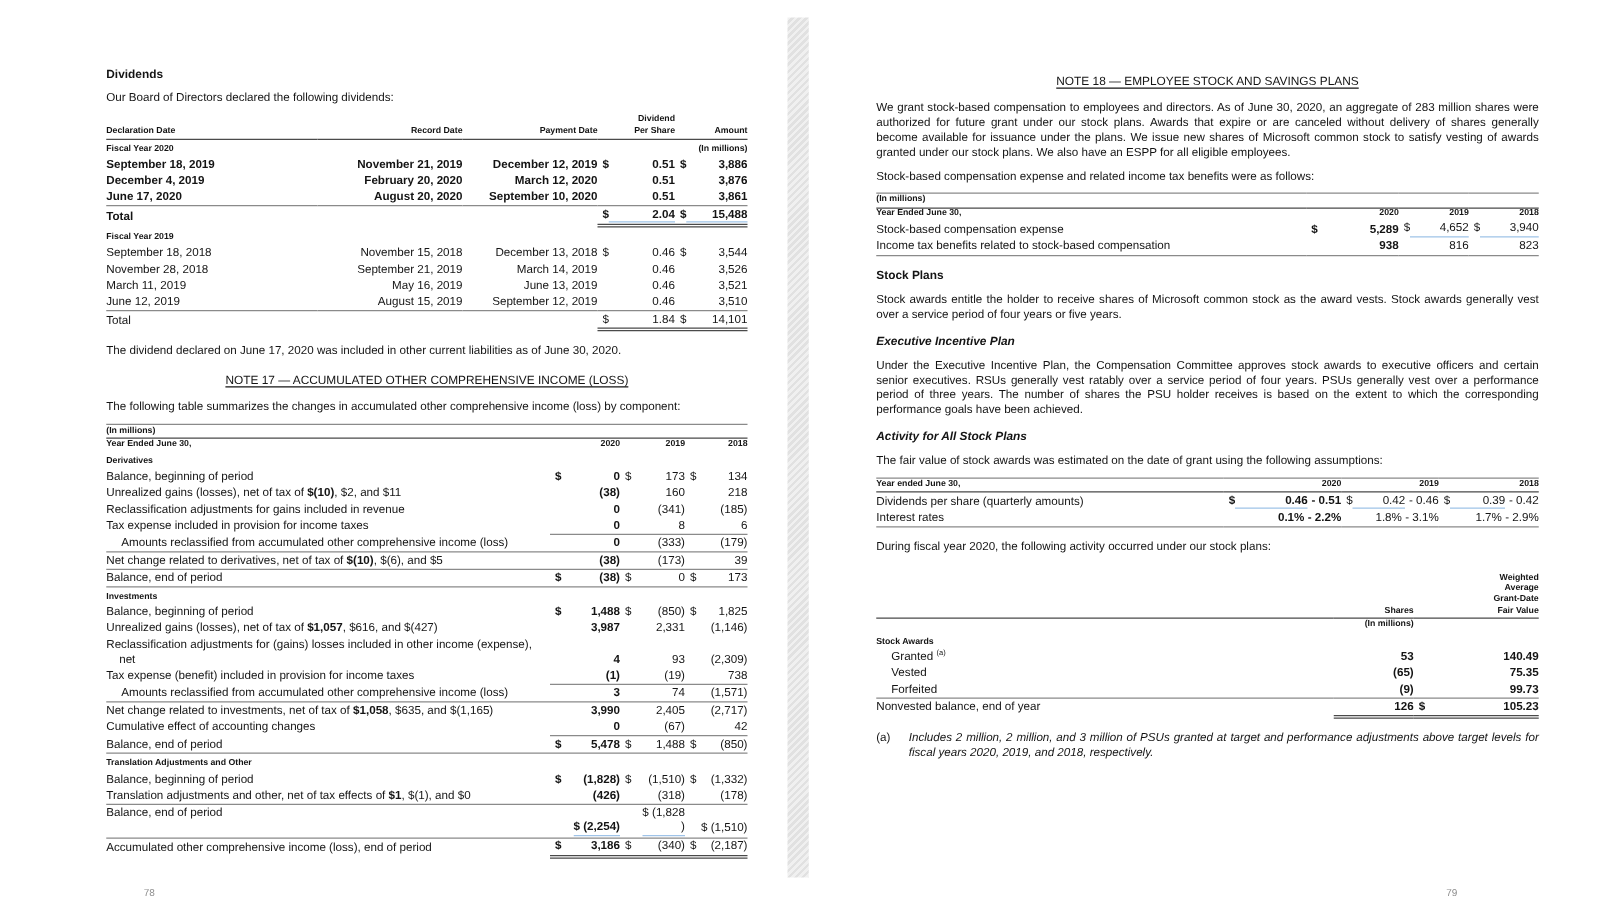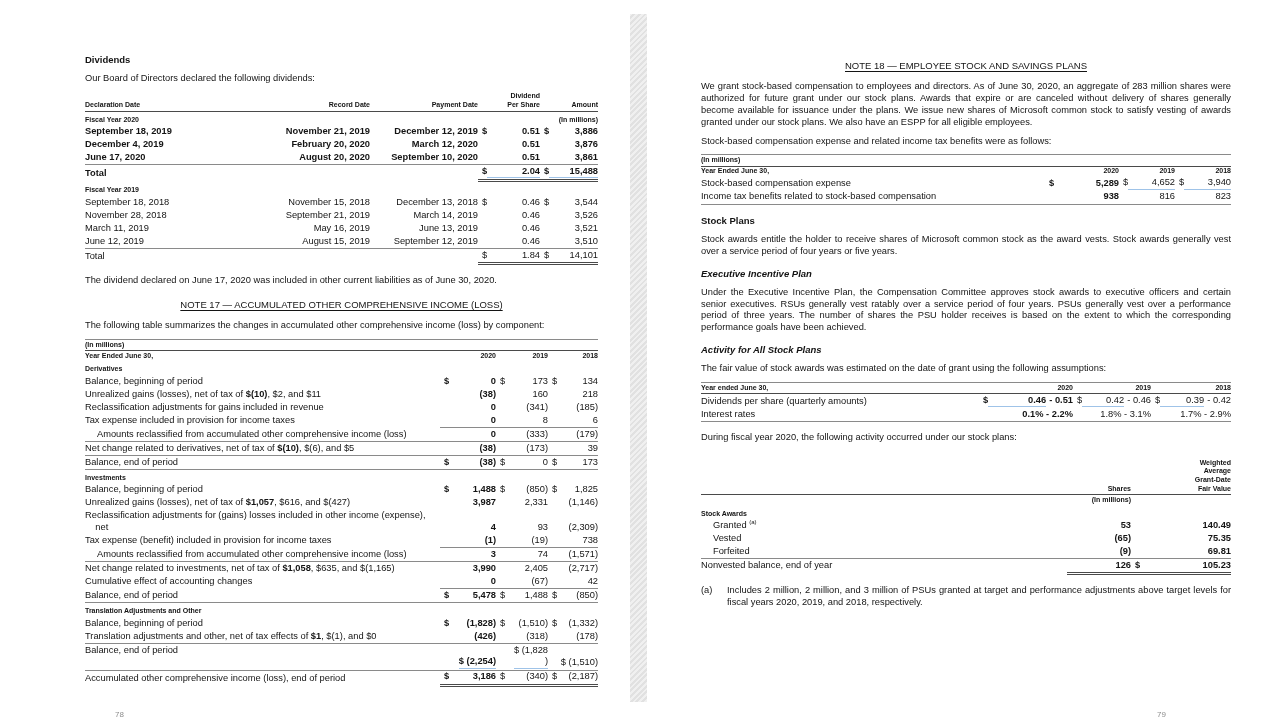--- a/index.html
+++ b/index.html
@@ -58,21 +58,21 @@
   sup{font-size:6px;line-height:0;vertical-align:super;}
   
   .n17 tbody td:nth-child(2),
   .sbc tbody td:nth-child(2),
   .asm tbody td:nth-child(2){font-weight:bold;}
   .act tbody td:nth-child(2),.act tbody td:nth-child(3){font-weight:bold;}
   .act tbody td{vertical-align:top;}
   .act thead td{vertical-align:bottom;}
   .footnote{display:flex;font-size:9.3px;line-height:1.28;margin-top:10px;}
   .footnote .fn-marker{width:26px;flex:none;}
-  .footnote .fn-text{text-align:justify;}
+  .footnote .fn-text{font-style:italic;text-align:justify;}
   .pgnum{position:absolute;top:710px;font-size:8px;color:var(--pagenum);}
   .pgnum-left{left:115px;}
   .pgnum-right{left:1157px;}
 </style>
 </head>
 <body>
 
 <div class="gutter"></div>
 
 <div class="page page-left">
@@ -452,21 +452,21 @@
           <td class="cn"><span class="tx">140.49</span></td>
         </tr>
         <tr class="ind">
           <td class="cl"><span class="tx">Vested</span></td>
           <td class="cn"><span class="tx">(65)</span></td>
           <td class="cn"><span class="tx">75.35</span></td>
         </tr>
         <tr class="ind rb">
           <td class="cl"><span class="tx">Forfeited</span></td>
           <td class="cn"><span class="tx">(9)</span></td>
-          <td class="cn"><span class="tx">69.81</span></td>
+          <td class="cn"><span class="tx">99.73</span></td>
         </tr>
         <tr>
           <td class="cl"><span class="tx">Nonvested balance, end of year</span></td>
           <td class="cn dbl"><span class="tx">126</span></td>
           <td class="cn dbl"><span class="cf"><span class="d">$</span><span class="v">105.23</span></span></td>
         </tr>
       </tbody>
   </table>
 
   <div class="footnote">

